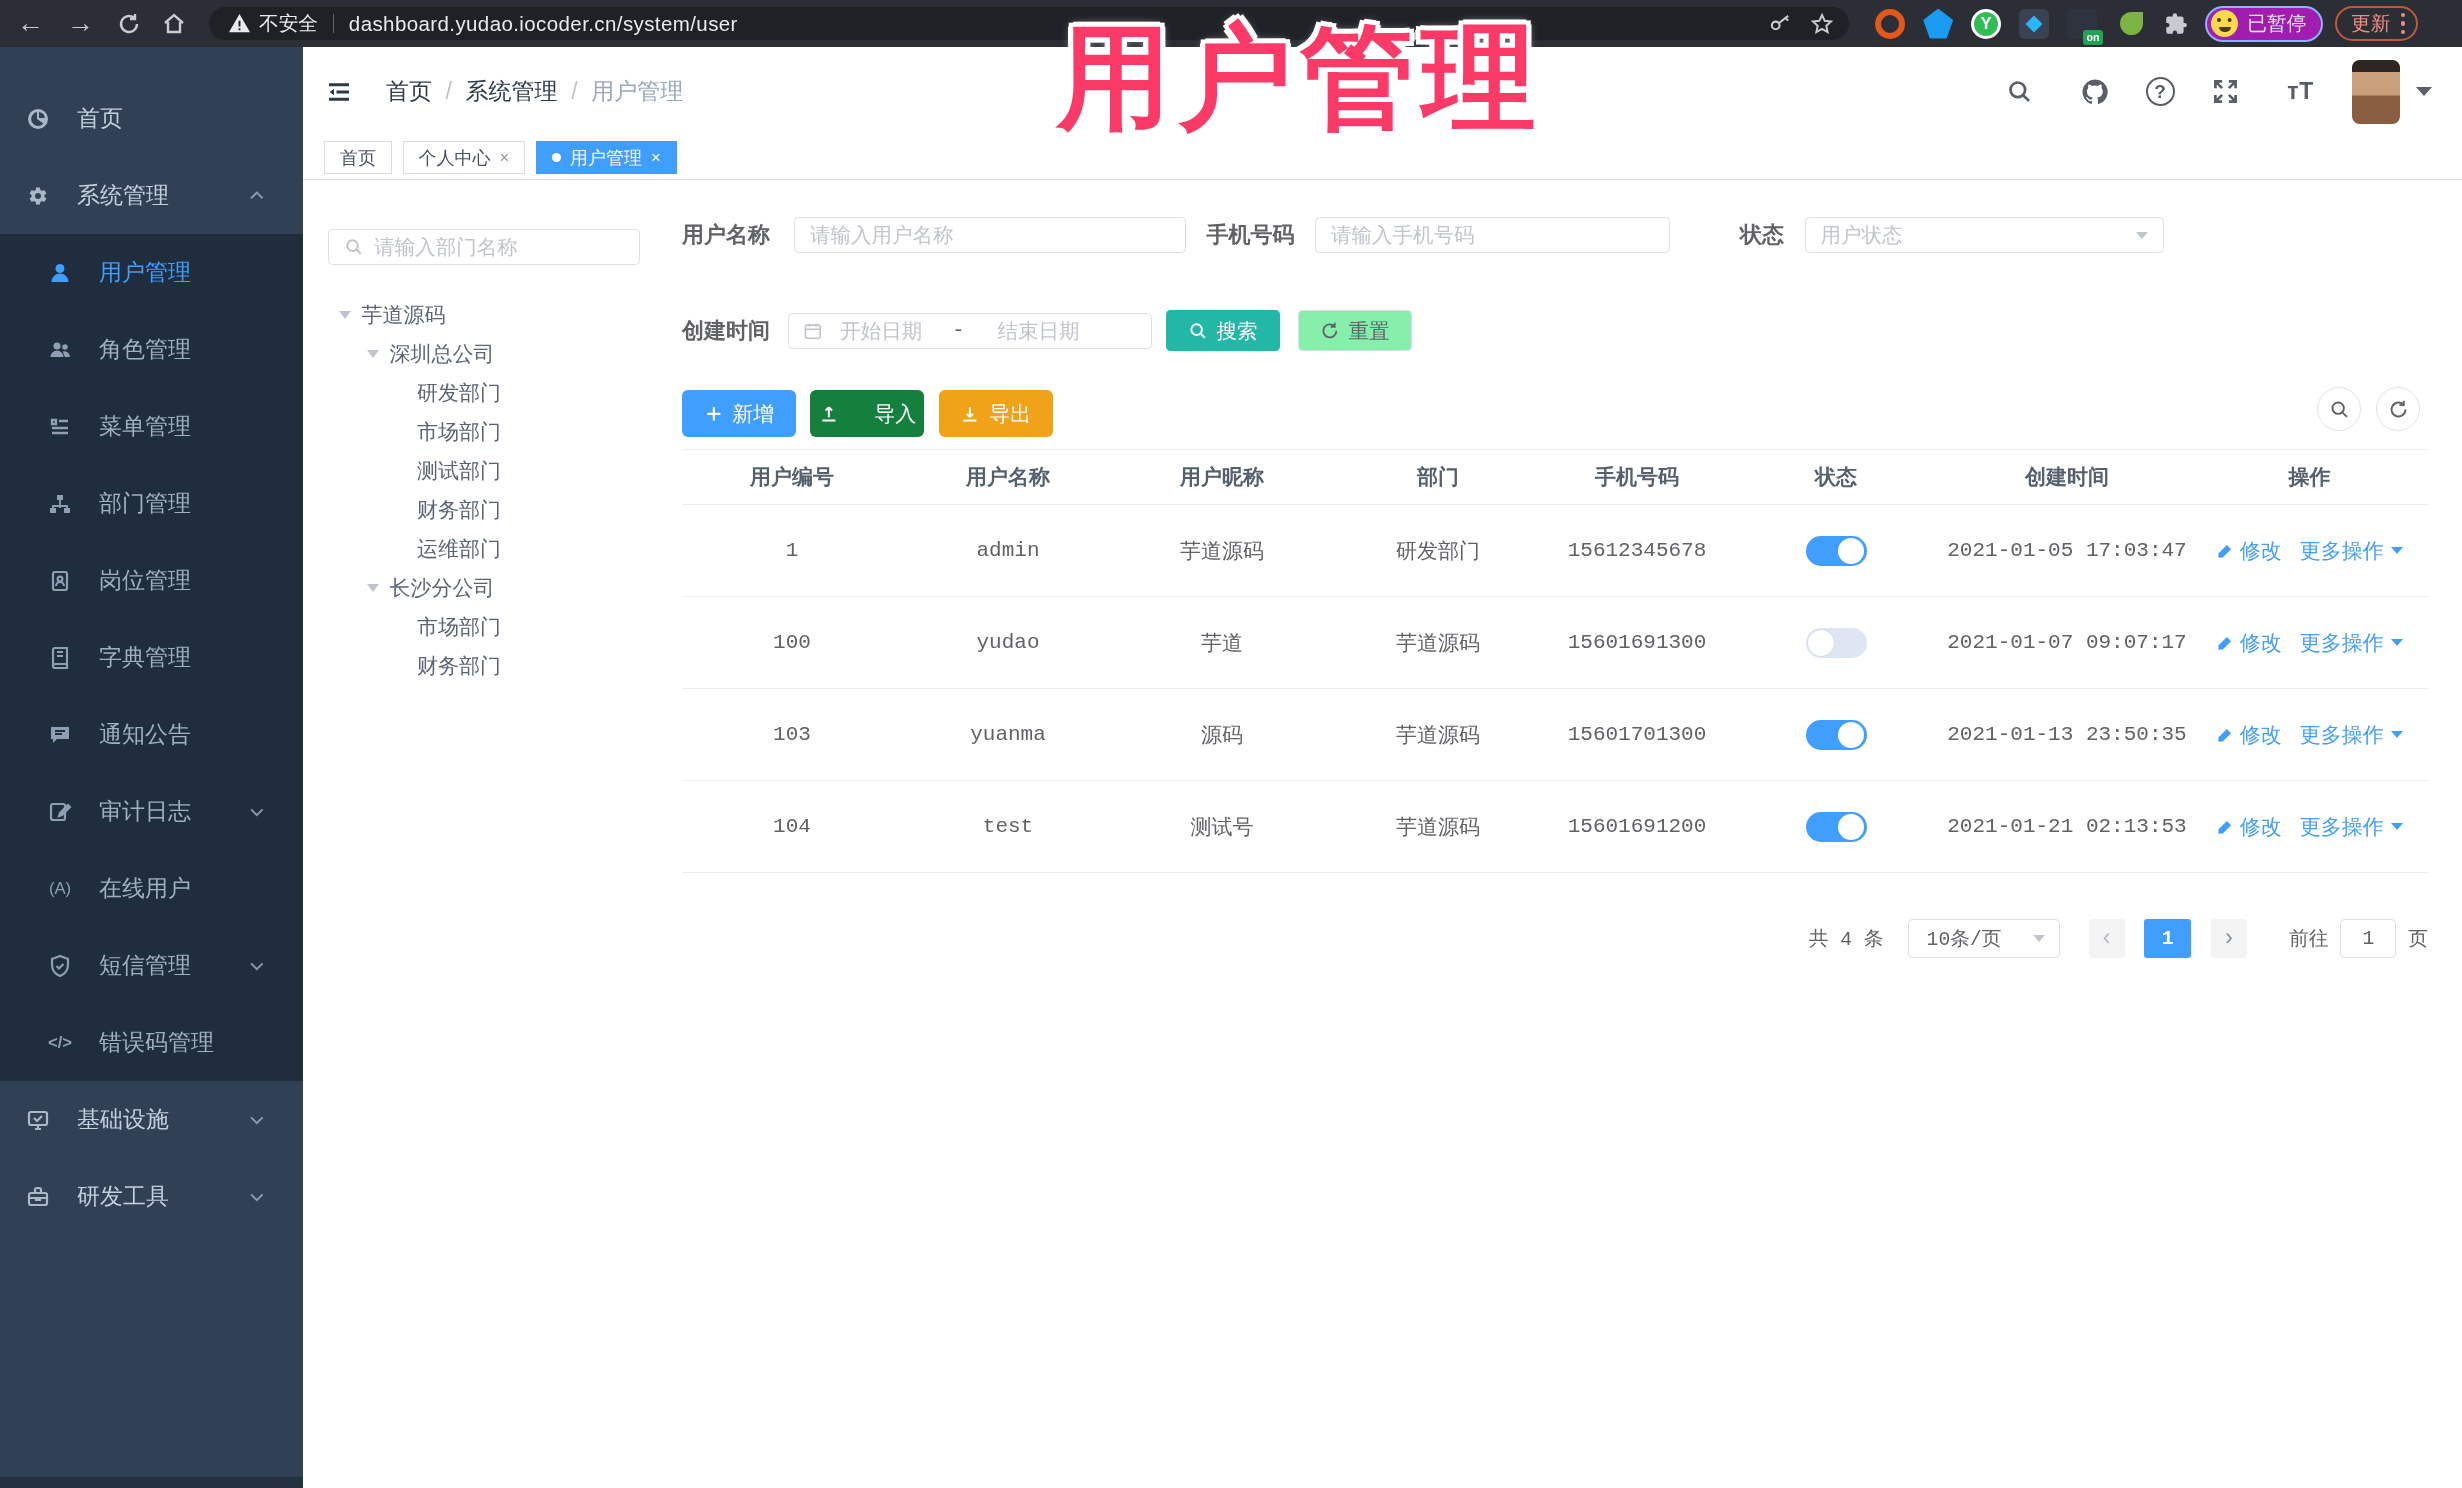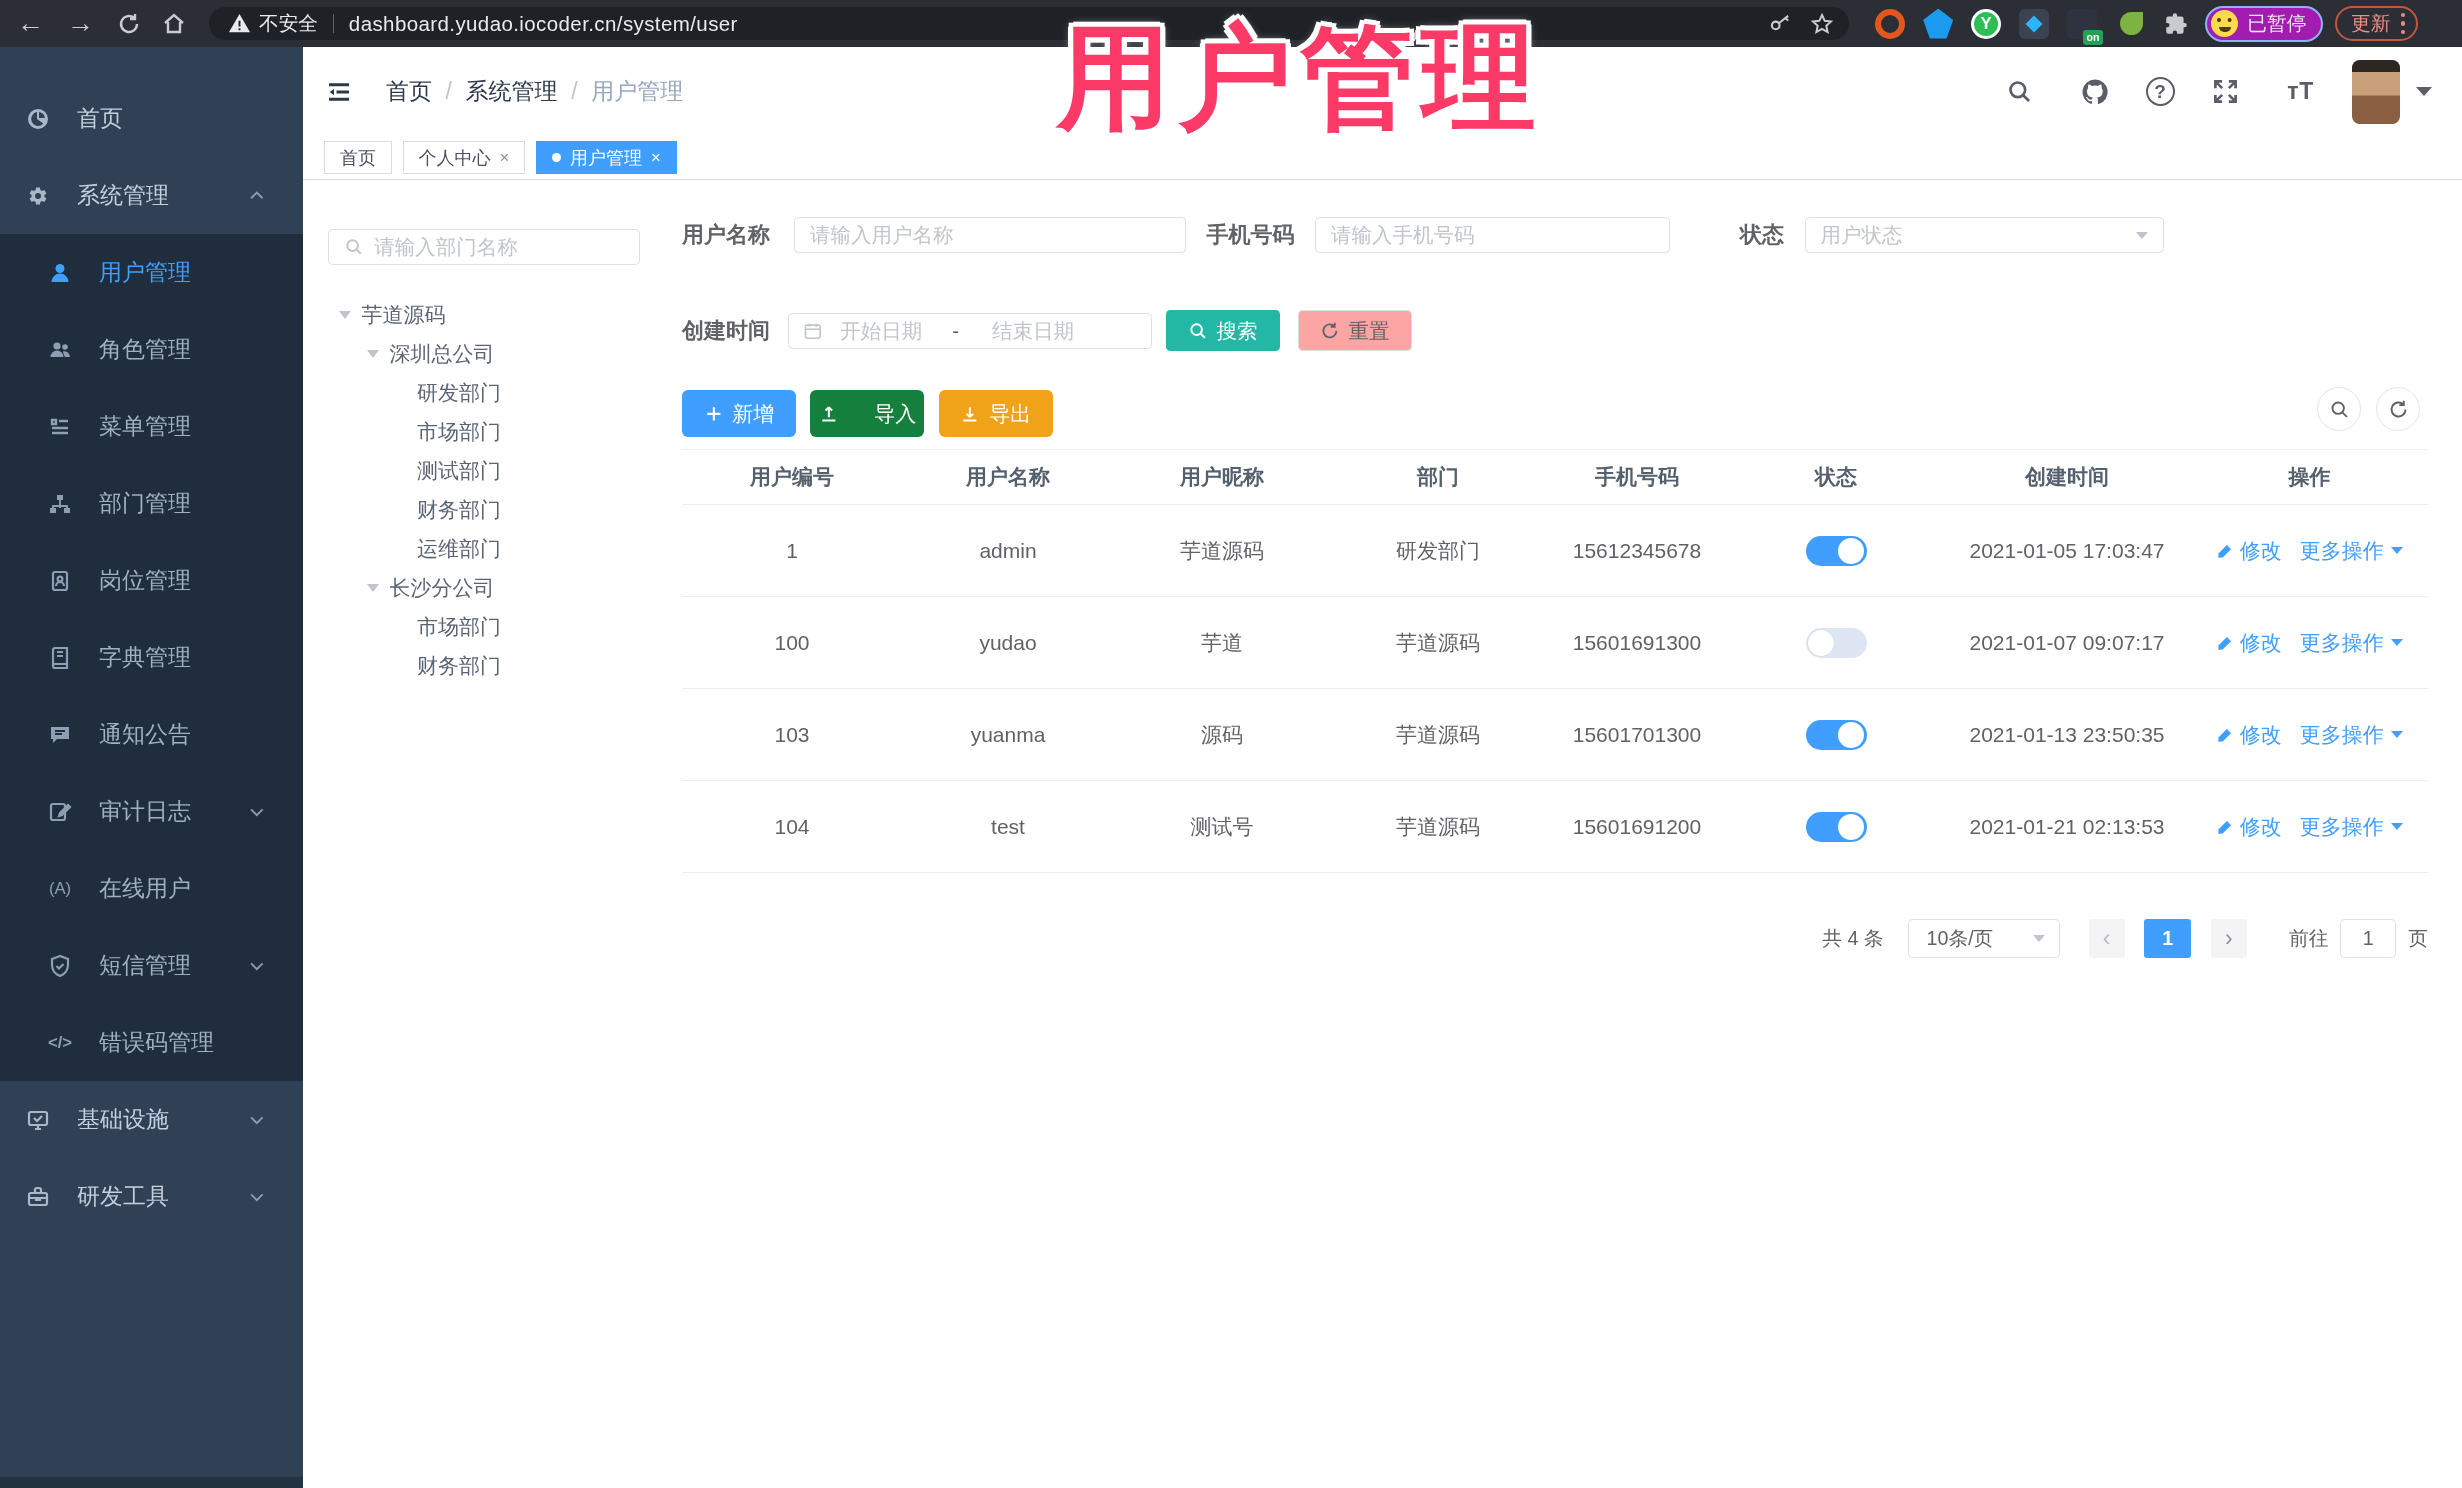--- a/index.html
+++ b/index.html
@@ -85,37 +85,37 @@
   .dept-panel { position:absolute; left:0; top:0; width:379px; bottom:0; }
   .dept-search { position:absolute; left:25px; top:48px; width:312px; height:36px; border:0.8px solid #dcdfe6; border-radius:4.5px; display:flex; align-items:center; color:#c0c4cc; }
   .dept-search .ph { font-size:20.5px; margin-left:10.6px; }
   .dept-search .mi { margin-left:15px; }
   .tree { position:absolute; left:0; top:114px; right:0; font-size:21px; color:#5a6475; }
   .tnode { height:39px; display:flex; align-items:center; cursor:pointer; }
   .tarrow { width:0; height:0; border-left:6.8px solid transparent; border-right:6.8px solid transparent; border-top:8.3px solid #c0c4cc; margin-right:10.6px; }
   .lv1 { padding-left:36px; } .lv2 { padding-left:64px; } .lv3 { padding-left:114px; }
 
   
-  .main-panel { position:absolute; left:379px; top:0; right:0; bottom:0; }
+  .main-panel { position:absolute; left:379px; top:0; right:0; bottom:0;font-family:Liberation Mono, monospace; }
   .frow { position:absolute; display:flex; align-items:center; }
   .frow1 { left:0; top:36px; }
   .frow2 { left:0; top:129px; }
   .flabel { font-size:22px; color:#606266; font-weight:bold; }
   .finput { height:36px; border:0.8px solid #dcdfe6; border-radius:4.5px; display:flex; align-items:center; color:#c0c4cc; font-size:20.5px; background:#fff; }
   .finput .ph { margin-left:15px; }
   .fselect { justify-content:space-between; }
   .sel-caret { width:0; height:0; border-left:6.8px solid transparent; border-right:6.8px solid transparent; border-top:7.6px solid #c0c4cc; margin-right:15px; }
   .daterange { width:364px; }
   .daterange .cal { margin-left:13.6px; color:#c0c4cc; }
   .daterange .seg { margin-left:18px; }
   .daterange .dash { color:#606266; margin-left:30px; }
   .daterange .seg2 { margin-left:33px; }
   .btn { height:41px; border-radius:4.5px; font-size:20.5px; display:flex; align-items:center; justify-content:center; gap:9px; cursor:pointer; border:0.8px solid transparent; }
   .btn-search { width:114px; background:#23b8a5; color:#fff; margin-left:13.6px; }
-  .btn-reset { width:114px; background:#fca5a5; color:#606266; border-color:#dcdfe6; margin-left:18px; }
+  .btn-reset { width:114px; background:#86efac; color:#606266; border-color:#dcdfe6; margin-left:18px; }
 
   
   .toolbar { position:absolute; left:0; top:206px; right:16px; height:50px; display:flex; align-items:flex-end; }
   .tbtn { height:47px; border-radius:6px; font-size:21px; color:#fff; display:flex; align-items:center; justify-content:center; gap:9px; cursor:pointer; }
   .tbtn-add { width:114px; background:#409EFF; }
   .tbtn-import { width:114px; background:#15803d; margin-left:14.4px;gap:36px; }
   .tbtn-export { width:114px; background:#f0a218; margin-left:14.4px; }
   .tool-circles { position:absolute; right:26px; top:0; display:flex; gap:15px; }
   .circ { width:44px; height:44px; border-radius:50%; border:0.8px solid #e1e4ea; display:flex; align-items:center; justify-content:center; color:#606266; cursor:pointer; background:#fff; }
 

